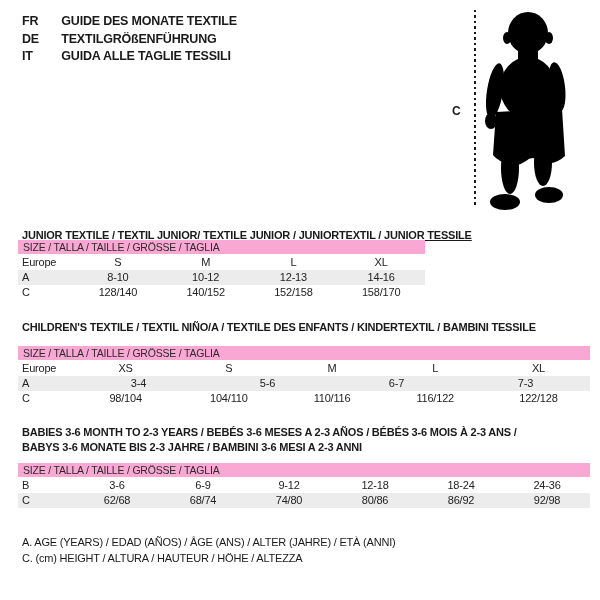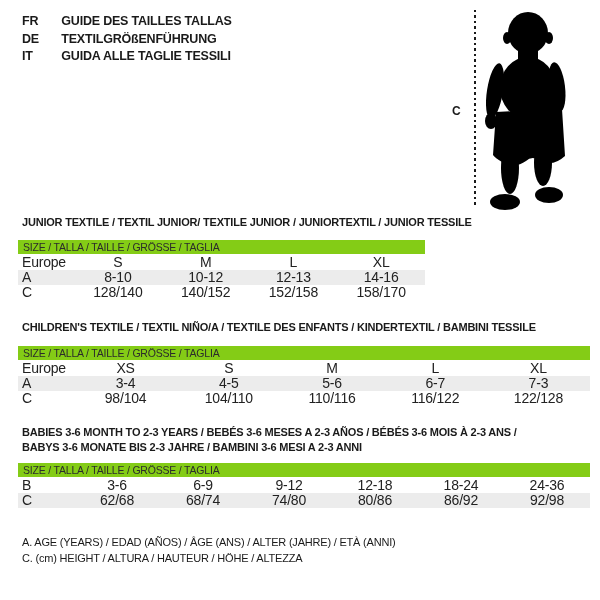--- a/index.html
+++ b/index.html
@@ -18,51 +18,51 @@
   
   .c-label{left:452px;top:104px;font-size:12px;font-weight:bold;}
   .dotted-line{
     left:474px;top:10px;width:2px;height:197px;
     background:repeating-linear-gradient(to bottom,#1a1a1a 0 2.2px,transparent 2.2px 5.5px);
   }
   .silhouette{left:482px;top:8px;}
 
   
   .sec-title{font-size:11px;font-weight:bold;line-height:15px;white-space:nowrap;}
-  .t1-title{left:22px;top:215px;}
+  .t1-title{left:22px;top:228px;text-decoration:underline;}
   .t2-title{left:22px;top:320px;}
   .t3-title{left:22px;top:425px;}
 
   
   .sg-table{background:#ffffff;}
   .t1{left:18px;top:240px;width:407px;}
   .t2{left:18px;top:346px;width:572px;}
   .t3{left:18px;top:463px;width:572px;}
   .thead{
-    height:14px;line-height:14px;background:#84cc16;color:#2b2b2b;
+    height:14px;line-height:14px;background:#f9a8d4;color:#2b2b2b;
     font-size:10.5px;padding-left:5px;margin-bottom:1px;white-space:nowrap;overflow:hidden;
   }
-  .trow{display:flex;height:15px;line-height:15px;font-size:14px;color:#222;}
+  .trow{display:flex;height:15px;line-height:15px;font-size:11px;color:#222;}
   .trow.shaded{background:#ececec;}
   .tlabel{width:52px;padding-left:4px;flex:none;}
   .tcell{flex:1;text-align:center;}
 
   
   .footnotes{left:22px;top:534px;}
   .footnote{line-height:16px;font-size:11px;font-weight:normal;white-space:nowrap;}
 </style>
 </head>
 <body>
 
 <div>
 
   <div class="abs lang-list">
     <div class="lang-row">
       <span class="lang-code">FR</span>
-      <span>GUIDE DES TAILLES TALLAS</span>
+      <span>GUIDE DES MONATE TEXTILE</span>
     </div>
     <div class="lang-row">
       <span class="lang-code">DE</span>
       <span>TEXTILGRÖßENFÜHRUNG</span>
     </div>
     <div class="lang-row">
       <span class="lang-code">IT</span>
       <span>GUIDA ALLE TAGLIE TESSILI</span>
     </div>
   </div>
@@ -121,21 +121,20 @@
       <span class="tlabel">Europe</span>
       <span class="tcell">XS</span>
       <span class="tcell">S</span>
       <span class="tcell">M</span>
       <span class="tcell">L</span>
       <span class="tcell">XL</span>
     </div>
     <div class="trow shaded">
       <span class="tlabel">A</span>
       <span class="tcell">3-4</span>
-      <span class="tcell">4-5</span>
       <span class="tcell">5-6</span>
       <span class="tcell">6-7</span>
       <span class="tcell">7-3</span>
     </div>
     <div class="trow">
       <span class="tlabel">C</span>
       <span class="tcell">98/104</span>
       <span class="tcell">104/110</span>
       <span class="tcell">110/116</span>
       <span class="tcell">116/122</span>

